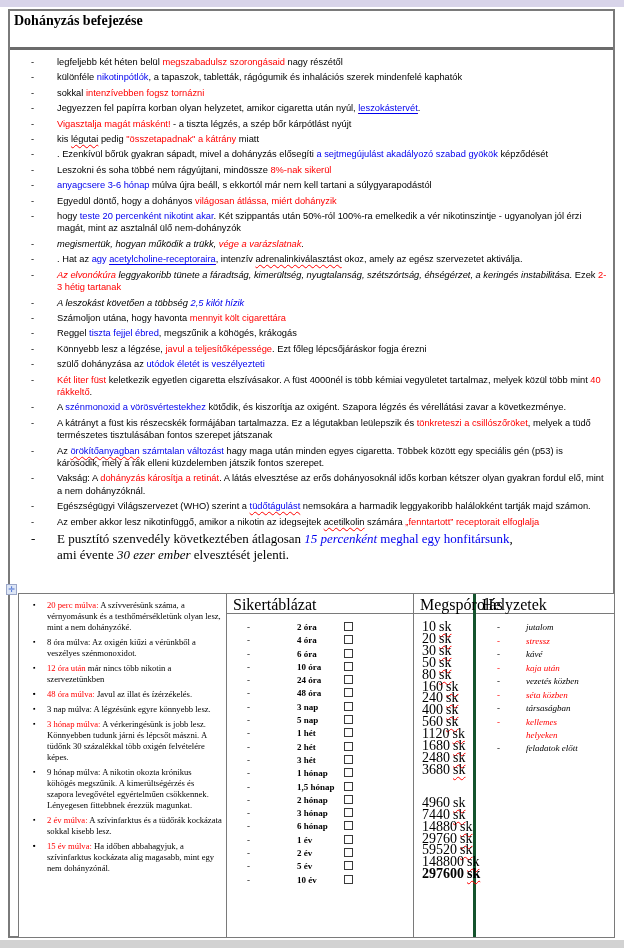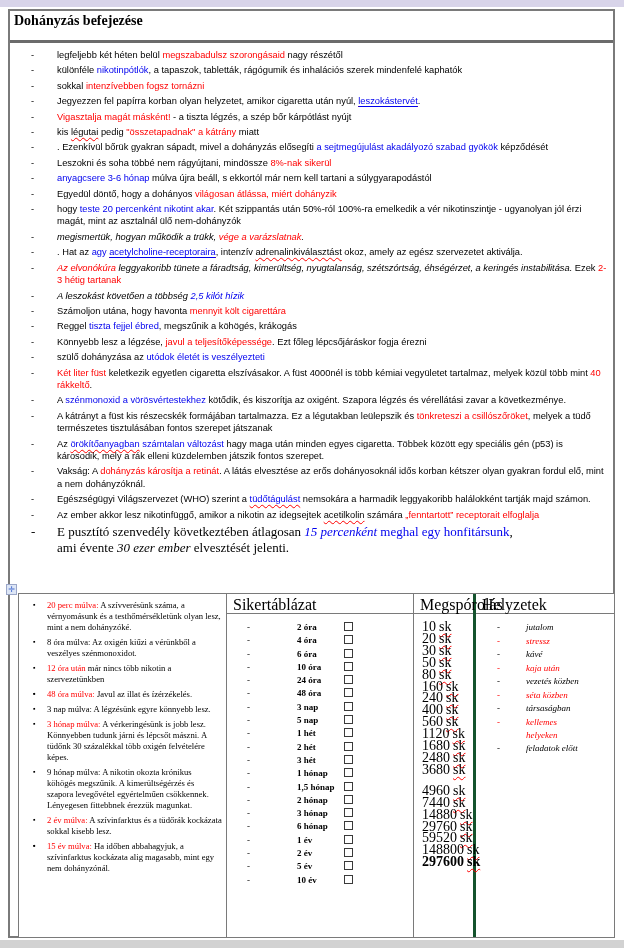--- a/index.html
+++ b/index.html
@@ -9,21 +9,21 @@
     overflow:hidden;
   }
   .topstrip{position:absolute;top:0;left:0;width:624px;height:7px;background:#d8d4e9;}
   .botstrip{position:absolute;bottom:0;left:0;width:624px;height:8px;background:#d2d2d2;}
   .page{
     position:absolute;left:8px;top:9px;width:607px;height:929px;
     border:2px solid #7a7a7a;box-sizing:border-box;background:#fff;
   }
   .titlebar{
     font-family:"Liberation Serif",serif;font-weight:bold;font-size:14px;
-    padding:2px 4px 11px 4px;border-bottom:3px solid #6b6b6b;
+    padding:2px 4px 18px 4px;border-bottom:3px solid #6b6b6b;
   }
   .bullets{padding-top:6px;height:556px;overflow:hidden;}
   .bl{position:relative;padding-left:47px;padding-right:6px;font-size:9.3px;line-height:12.4px;margin-bottom:3px;}
   .bl .dash{position:absolute;left:21px;top:0;}
   .bl.big{font-family:"Liberation Serif",serif;font-size:13px;line-height:16px;margin-top:2px;}
   .red{color:#ff0000;}
   .blue{color:#0000ee;}
   .it{font-style:italic;}
   .b{font-weight:bold;}
   .u{text-decoration:underline;}
@@ -44,21 +44,21 @@
   .c-megsp{width:62px;border-right:3px solid #14532d;}
   .c-hely{flex:1;}
   .hdr{font-size:16px;padding:2px 4px 4px 6px;border-bottom:1px solid #7a7a7a;height:20px;box-sizing:border-box;}
   .sk-body{padding-top:7px;font-size:9px;line-height:13.3px;}
   .sk-row{position:relative;padding-left:70px;}
   .sk-row .dash{position:absolute;left:20px;}
   .sk-label{display:inline-block;width:47px;}
   .cb{display:inline-block;width:7px;height:7px;border:1px solid #3a3a3a;vertical-align:-1px;background:#fff;}
   .mg-body{padding:7px 0 0 8px;font-size:14px;line-height:11.9px;}
   .mg-row .unit{margin-left:3px;}
-  .mg-gap{margin-top:9px;font-family:Liberation Serif, serif;}
+  .mg-gap{margin-top:21px;font-family:Liberation Serif, serif;}
   .hy-body{padding-top:7px;font-size:9px;line-height:13px;}
   .hy-row{position:relative;padding-left:50px;font-style:italic;margin-bottom:0.5px;}
   .hy-row .dash{position:absolute;left:21px;font-style:normal;}
   .hy-label{display:inline-block;}
   .hy-label.narrow{max-width:50px;}
 
   .anchor{
     position:absolute;left:6px;top:584px;width:11px;height:11px;
     background:#dde6f6;border:1px solid #9aa6c8;box-sizing:border-box;
     color:#4a6fd0;font-size:8px;line-height:9px;text-align:center;

